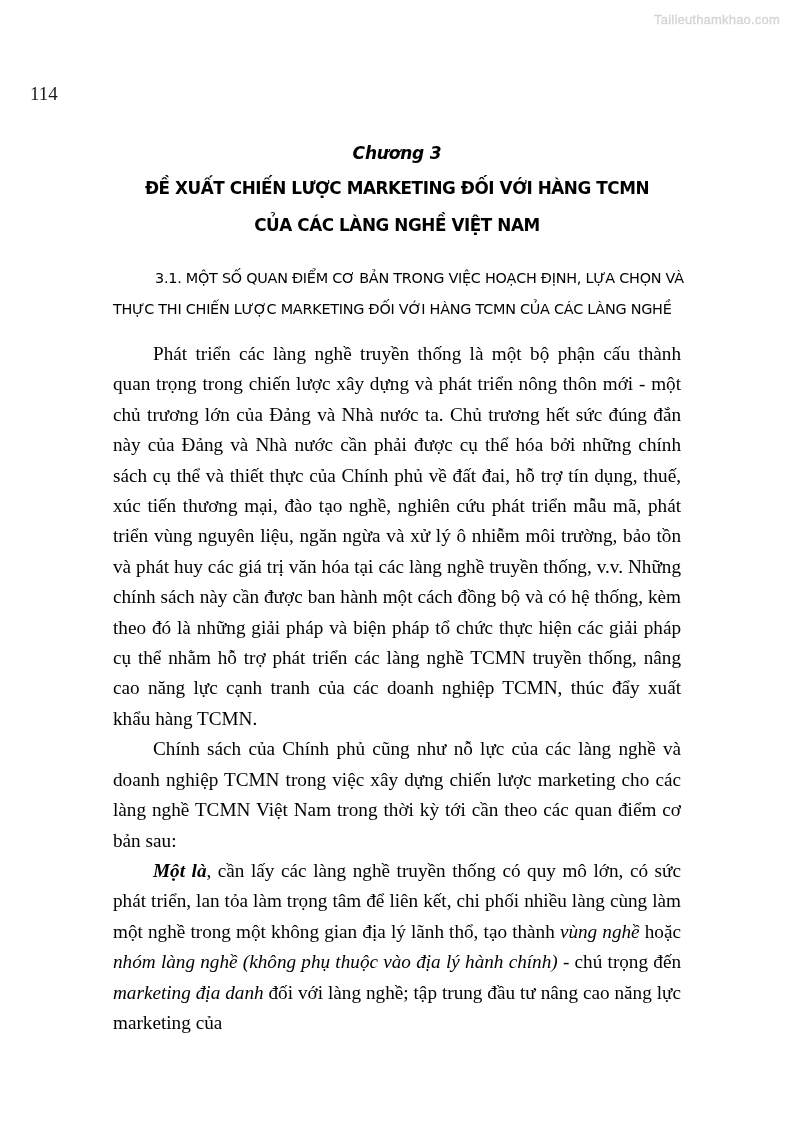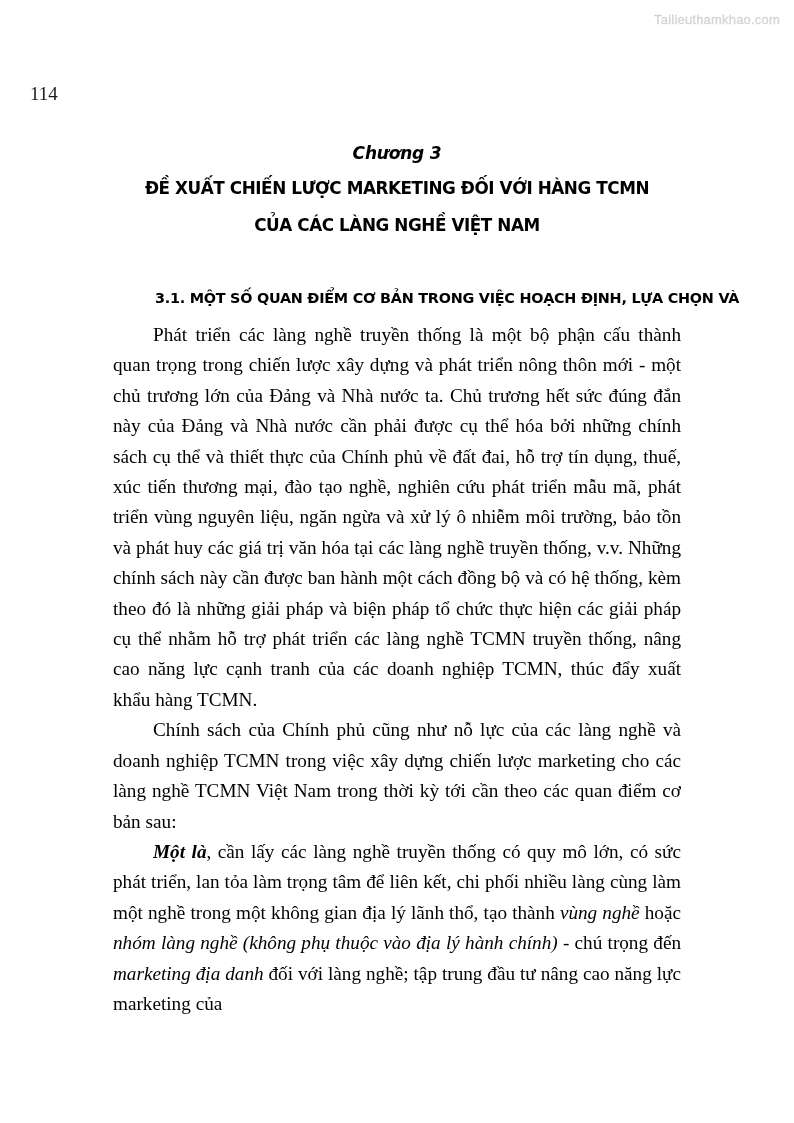--- a/index.html
+++ b/index.html
@@ -81,44 +81,44 @@
     line-height: 37px;
     letter-spacing: -0.45px;
     margin: 0;
     transform: scaleX(0.96);
     transform-origin: center center;
   }
   .chapter-title .t-line { display: block; }
 
   
   .section-heading {
-    margin: 39px 0 0 0;
+    margin: 19px 0 0 0;
     font-family: "DejaVu Sans", "Liberation Sans", sans-serif;
-    font-weight: bold;
+    font-weight: normal;
     font-size: 14.4px;
     line-height: 31px;
     letter-spacing: -0.25px;
     text-align: justify;
     text-align-last: left;
   }
   .section-heading .s-line { display: block; white-space: nowrap; }
   .section-heading .s-line.first { text-indent: 42px; }
 
   
   .body-para {
     margin: 0;
     font-size: 19.2px;
     line-height: 30.4px;
     text-align: justify;
     text-align-last: left;
     text-indent: 40px;
     hyphens: none;
     word-spacing: 0.1px;
   }
-  .body-para.first { margin-top: 6px; }
+  .body-para.first { margin-top: 14px; }
 
   .body-para i { font-style: italic; }
   .bi { font-weight: bold; font-style: italic; }
 </style>
 </head>
 <body>
 
 <div class="page">
 
   <div class="watermark">Tailieuthamkhao.com</div>
@@ -129,20 +129,21 @@
 
     <div class="chapter-label">Chương 3</div>
 
     <h1 class="chapter-title">
       <span class="t-line">ĐỀ XUẤT CHIẾN LƯỢC MARKETING ĐỐI VỚI HÀNG TCMN</span>
       <span class="t-line">CỦA CÁC LÀNG NGHỀ VIỆT NAM</span>
     </h1>
 
     <h2 class="section-heading">
       <span class="s-line first">3.1. MỘT SỐ QUAN ĐIỂM CƠ BẢN TRONG VIỆC HOẠCH ĐỊNH, LỰA CHỌN VÀ</span>
+      <span class="s-line">THỰC THI CHIẾN LƯỢC MARKETING ĐỐI VỚI HÀNG TCMN CỦA CÁC LÀNG NGHỀ</span>
     </h2>
 
     <p class="body-para first">Phát triển các làng nghề truyền thống là một bộ phận cấu thành quan trọng trong chiến lược xây dựng và phát triển nông thôn mới - một chủ trương lớn của Đảng và Nhà nước ta. Chủ trương hết sức đúng đắn này của Đảng và Nhà nước cần phải được cụ thể hóa bởi những chính sách cụ thể và thiết thực của Chính phủ về đất đai, hỗ trợ tín dụng, thuế, xúc tiến thương mại, đào tạo nghề, nghiên cứu phát triển mẫu mã, phát triển vùng nguyên liệu, ngăn ngừa và xử lý ô nhiễm môi trường, bảo tồn và phát huy các giá trị văn hóa tại các làng nghề truyền thống, v.v. Những chính sách này cần được ban hành một cách đồng bộ và có hệ thống, kèm theo đó là những giải pháp và biện pháp tổ chức thực hiện các giải pháp cụ thể nhằm hỗ trợ phát triển các làng nghề TCMN truyền thống, nâng cao năng lực cạnh tranh của các doanh nghiệp TCMN, thúc đẩy xuất khẩu hàng TCMN.</p>
 
     <p class="body-para">Chính sách của Chính phủ cũng như nỗ lực của các làng nghề và doanh nghiệp TCMN trong việc xây dựng chiến lược marketing cho các làng nghề TCMN Việt Nam trong thời kỳ tới cần theo các quan điểm cơ bản sau:</p>
 
     <p class="body-para">
       <span class="bi">Một là</span><span>, cần lấy các làng nghề truyền thống có quy mô lớn, có sức phát triển, lan tỏa làm trọng tâm để liên kết, chi phối nhiều làng cùng làm một nghề trong một không gian địa lý lãnh thổ, tạo thành </span><i>vùng nghề</i><span> hoặc </span><i>nhóm làng nghề (không phụ thuộc vào địa lý hành chính)</i><span> - chú trọng đến </span><i>marketing địa danh</i><span> đối với làng nghề; tập trung đầu tư nâng cao năng lực marketing của</span>
     </p>
 

